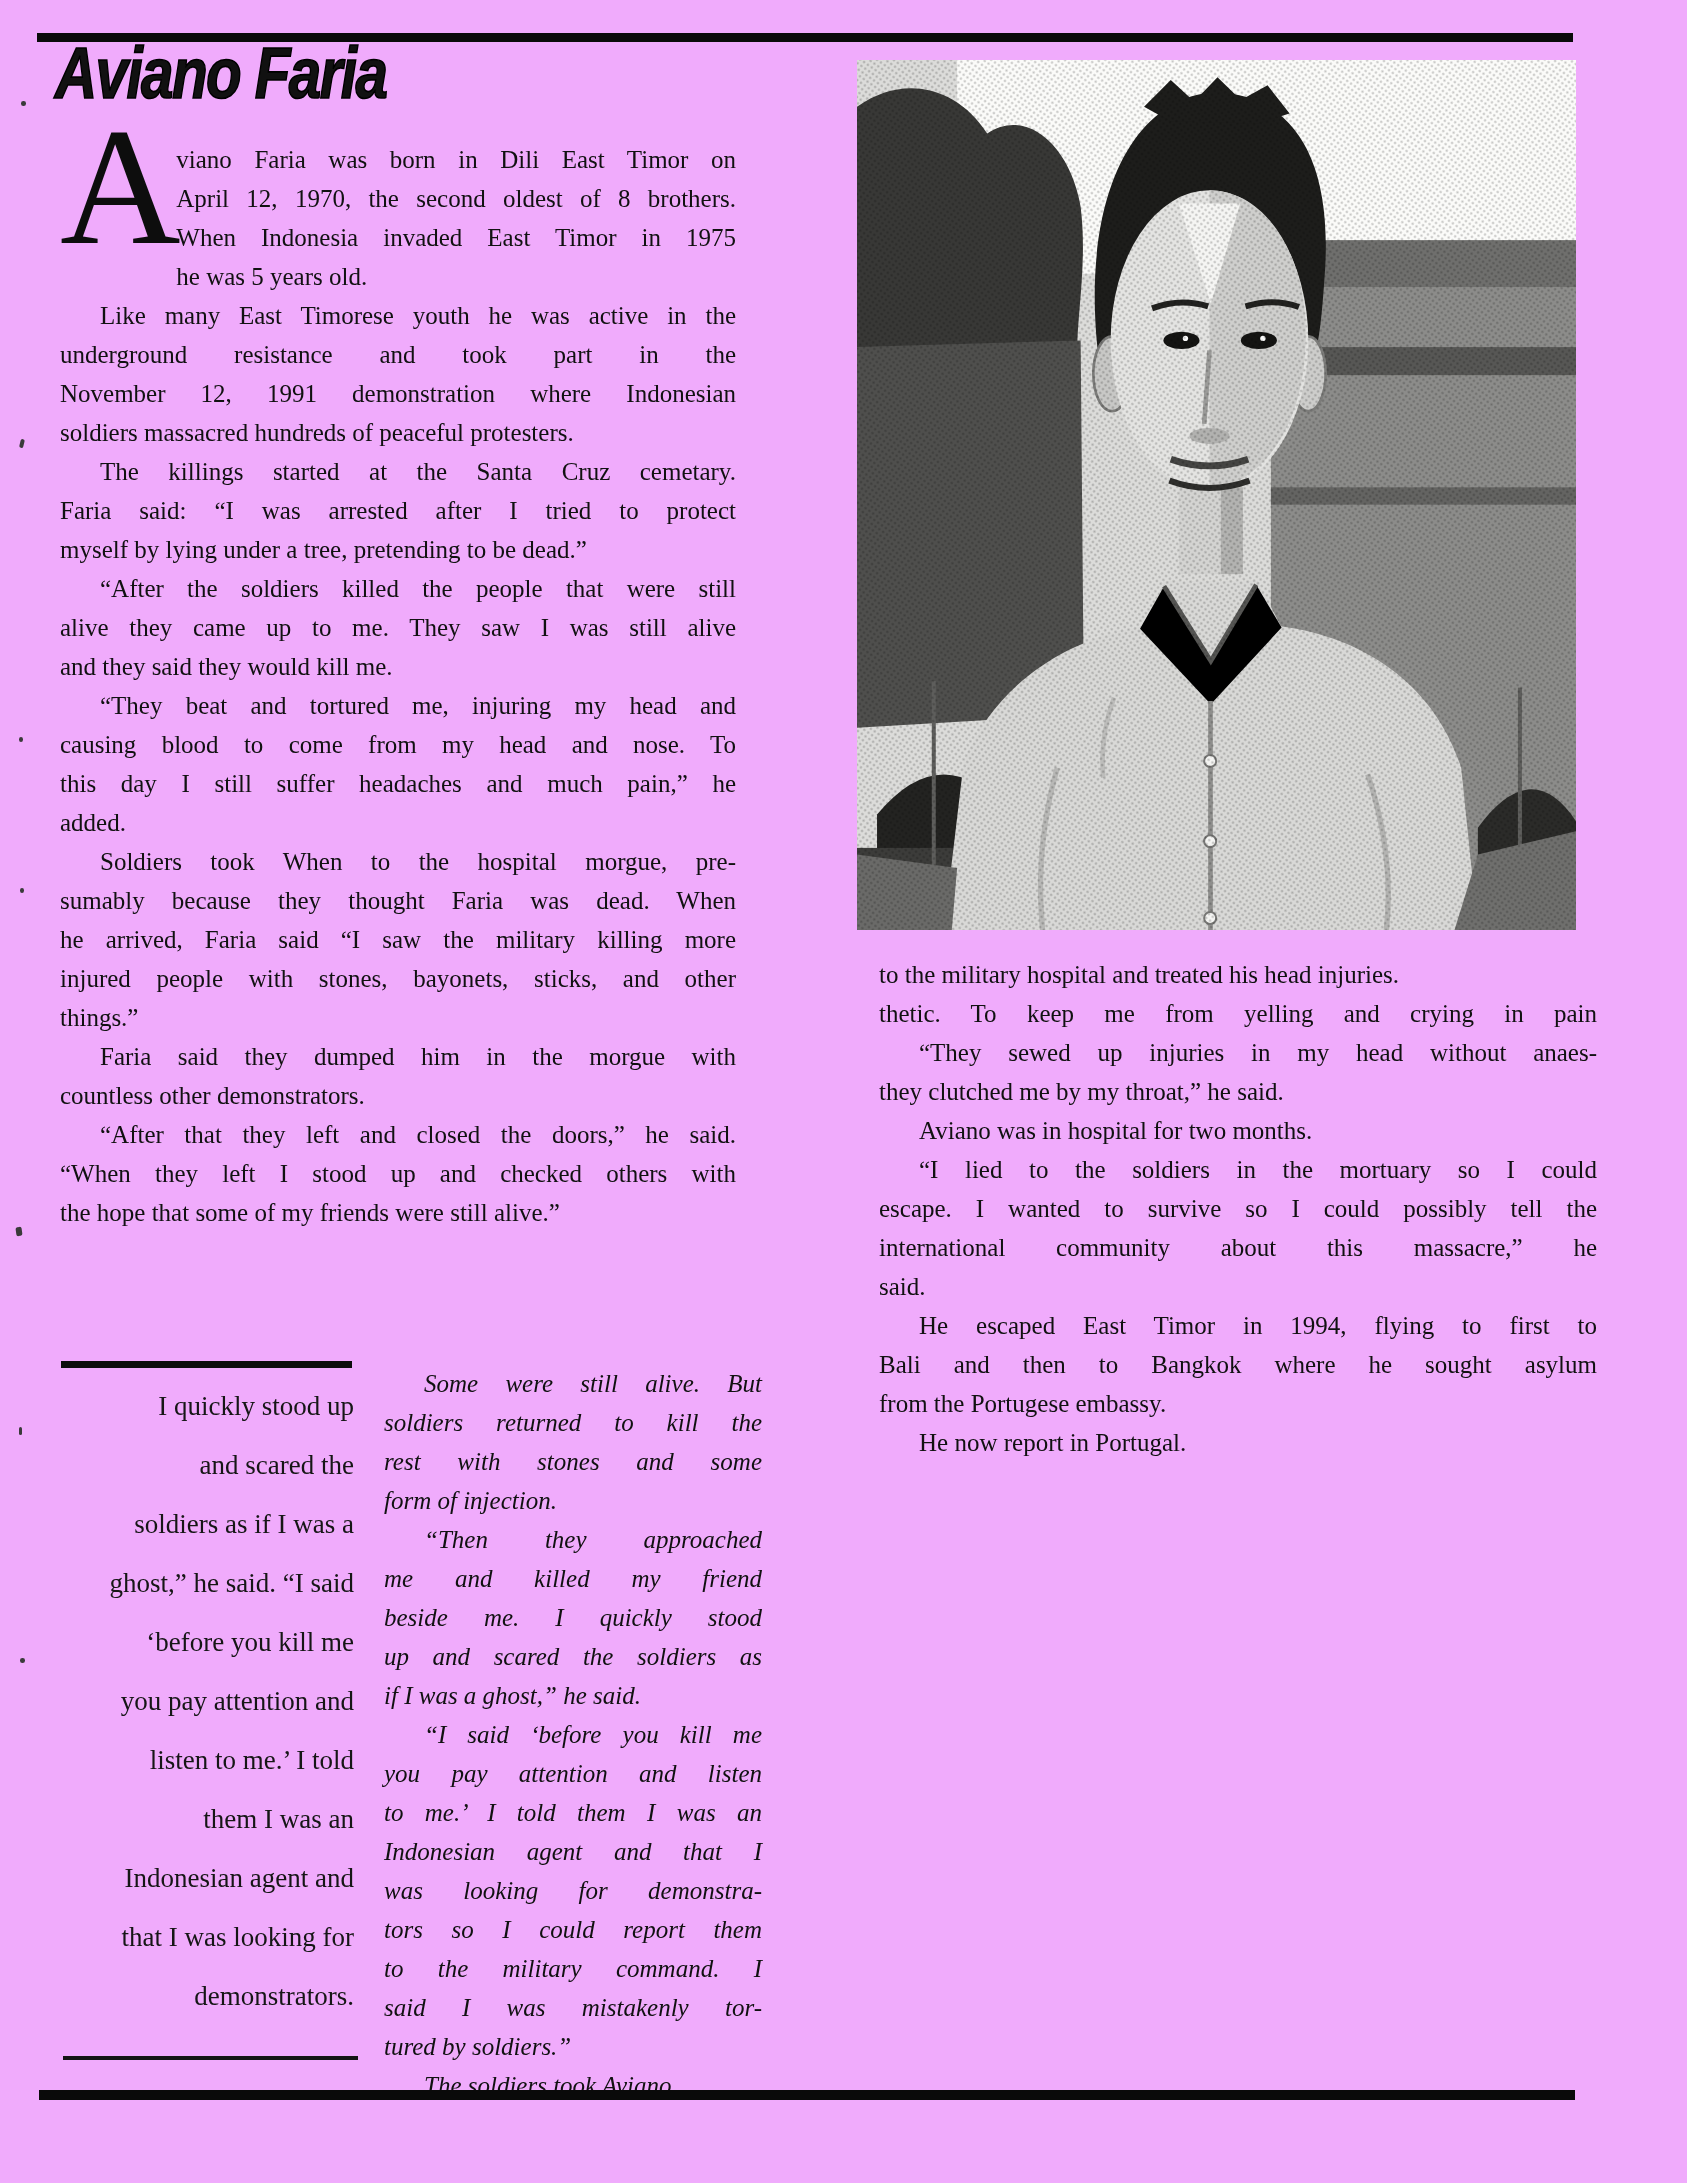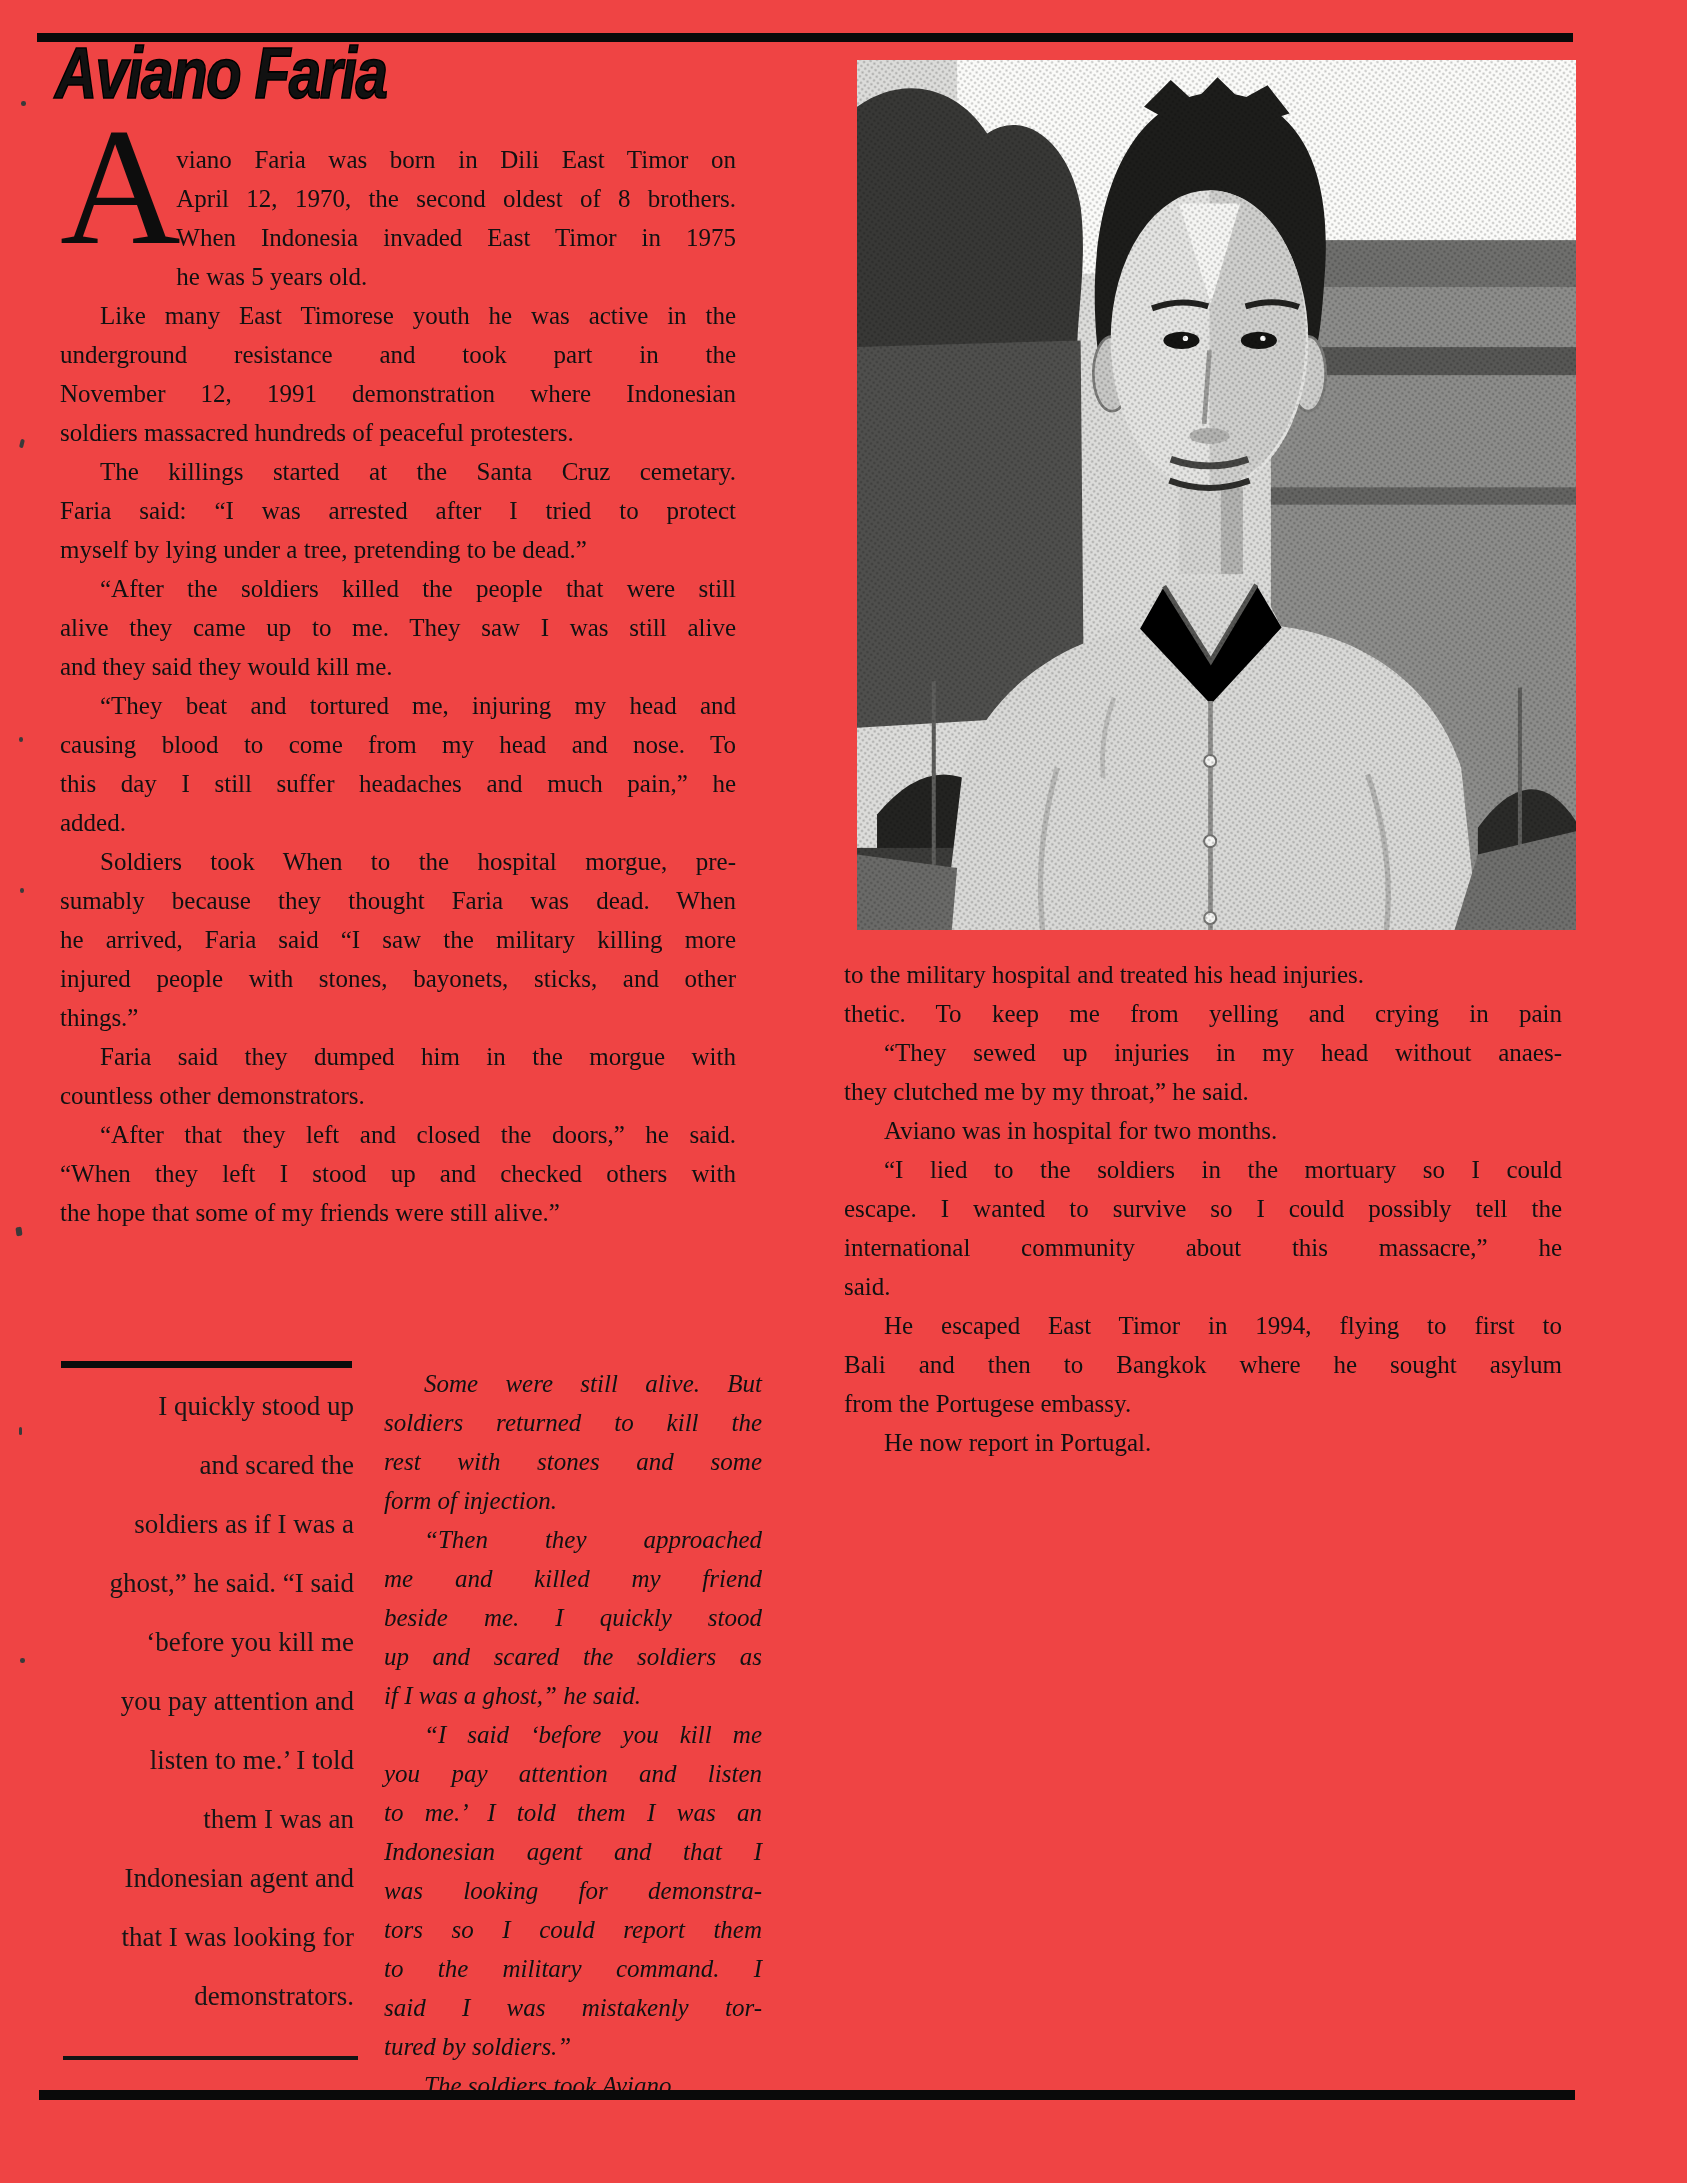--- a/index.html
+++ b/index.html
@@ -1,20 +1,20 @@
 <!DOCTYPE html>
 <html style="font-size:10.7px"><head>
 <meta charset="utf-8">
 <style>
   html,body{margin:0;padding:0;background:#ffffff;}
   .page{
     position:relative;
     width:1688px;
     height:2183px;
-    background:#ef4444;
+    background:#f0abfc;
     font-family:"Liberation Serif","DejaVu Serif",serif;
     color:#111111;
     overflow:hidden;
   }
   .rule{position:absolute;background:#0a0a0a;}
   .rule.top{left:37px;top:33px;width:1536px;height:8.7px;}
   .rule.bottom{left:39px;top:2090px;width:1536px;height:10px;}
   .title{
     position:absolute;left:55px;top:39px;margin:0;
     font-family:"Liberation Sans","DejaVu Sans",sans-serif;
@@ -25,21 +25,21 @@
     transform:scaleX(0.80);transform-origin:0 0;
     white-space:nowrap;
   }
   .col{position:absolute;font-size:25px;line-height:39px;}
   .col .para{margin:0;}
   .line{text-align:justify;text-align-last:justify;text-justify:inter-word;}
   .line.lastline{text-align:right;text-align-last:left;}
   .line.indent{text-indent:40px;}
   .col.left{left:60px;top:140px;width:676px;}
   .col.middle{left:384px;top:1364px;width:378px;font-style:italic;}
-  .col.right{left:844px;top:955px;width:718px;}
+  .col.right{left:879px;top:955px;width:718px;}
   .dropcap{
     float:left;width:111px;height:118px;margin:2.7px 5.3px 0 0;
     font:400 167px/87px "Liberation Serif","DejaVu Serif",serif;
     color:#0d0d0d;
   }
   .pq-toprule{position:absolute;left:61px;top:1361px;width:291px;height:6.7px;background:#0c0c0c;}
   .pq-bottomrule{position:absolute;left:63px;top:2056px;width:295px;height:4px;background:#141414;}
   .pullquote{
     position:absolute;left:63px;top:1377px;width:291px;
     font-size:27px;line-height:59px;color:#161616;

